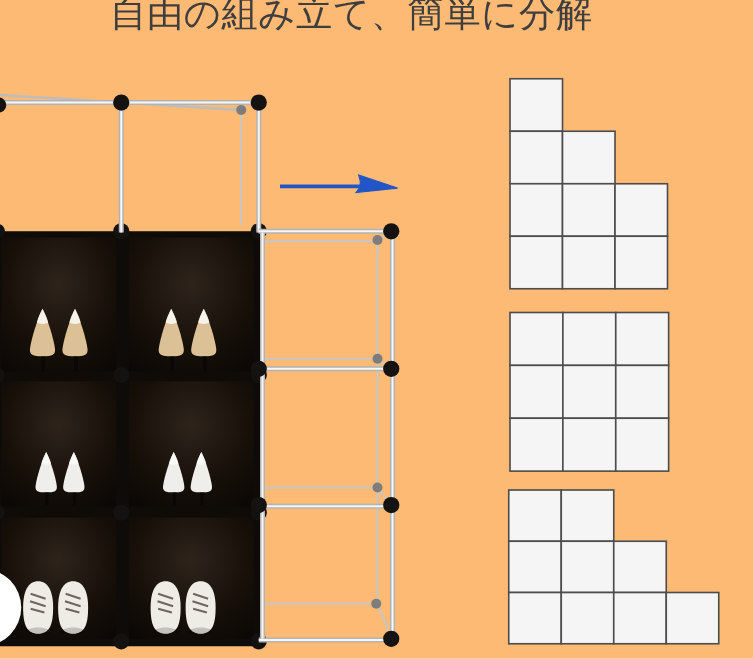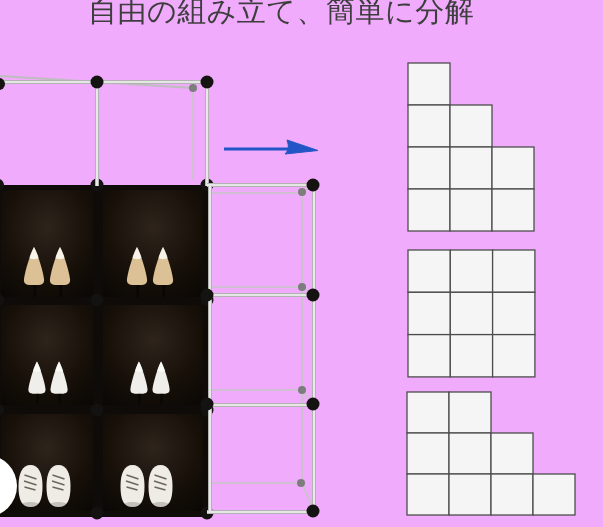--- a/index.html
+++ b/index.html
@@ -1,19 +1,19 @@
 <!DOCTYPE html>
 <html><head>
 <meta charset="utf-8">
 <style>
   html,body{margin:0;padding:0;}
   .canvas{
     position:relative;
     width:603px;height:527px;
-    background:#f0abfc;
+    background:#fdba74;
     overflow:hidden;
     font-family:Liberation Sans, sans-serif;
   }
   .title{
     position:absolute;
     top:-8px;left:88px;
     font-size:29px;
     letter-spacing:0.5px;
     color:#3e3e3e;
     white-space:nowrap;

